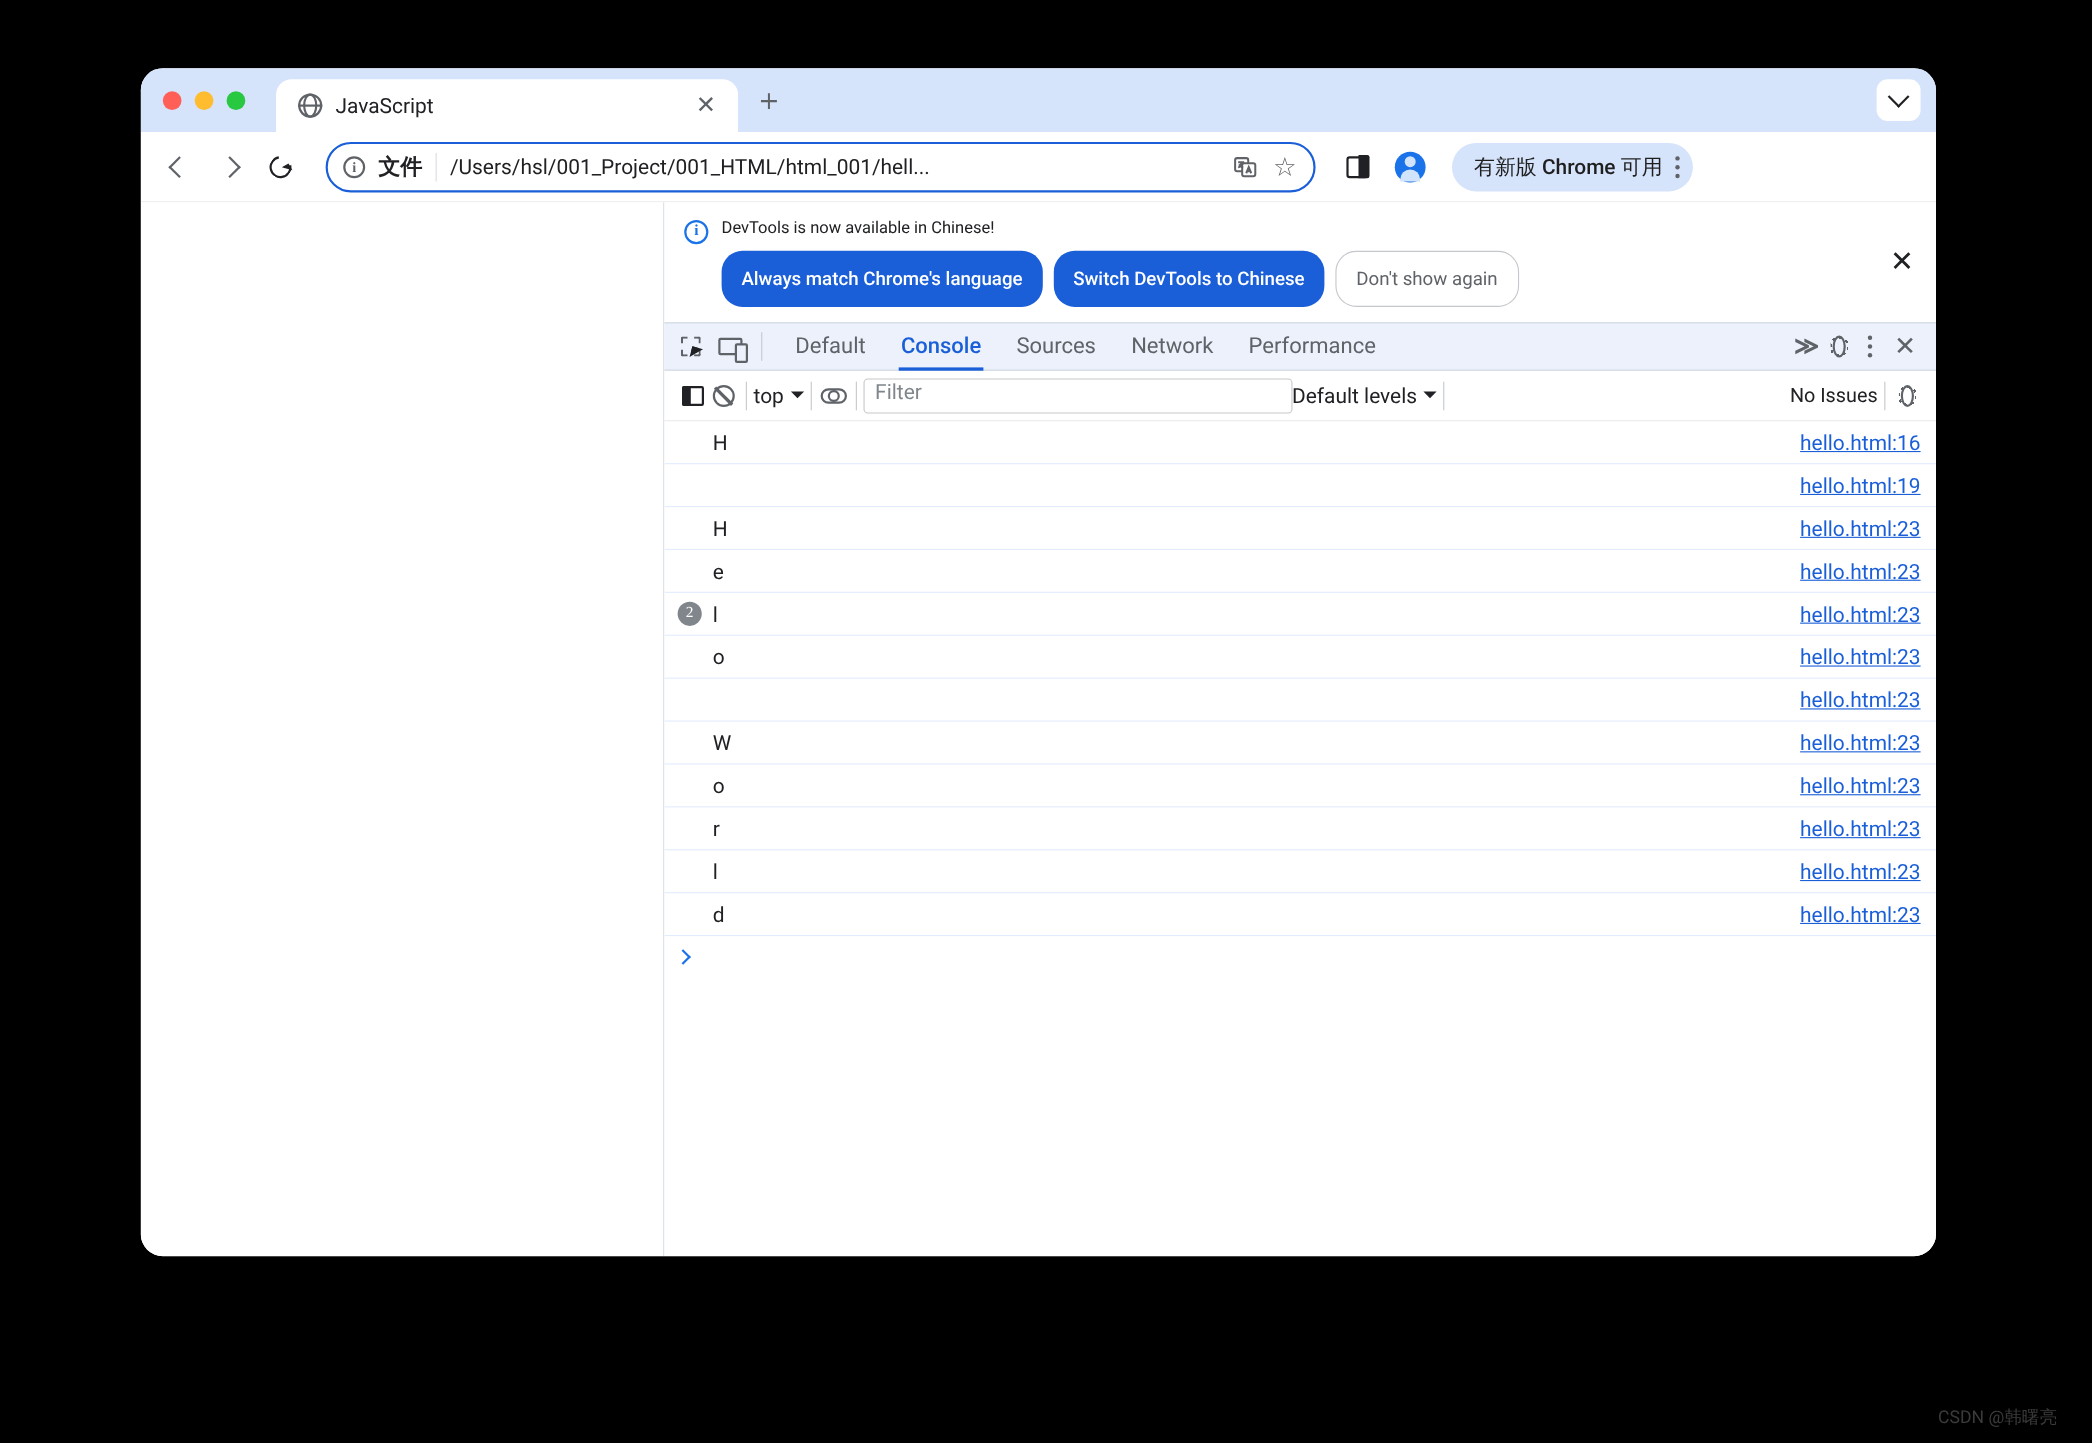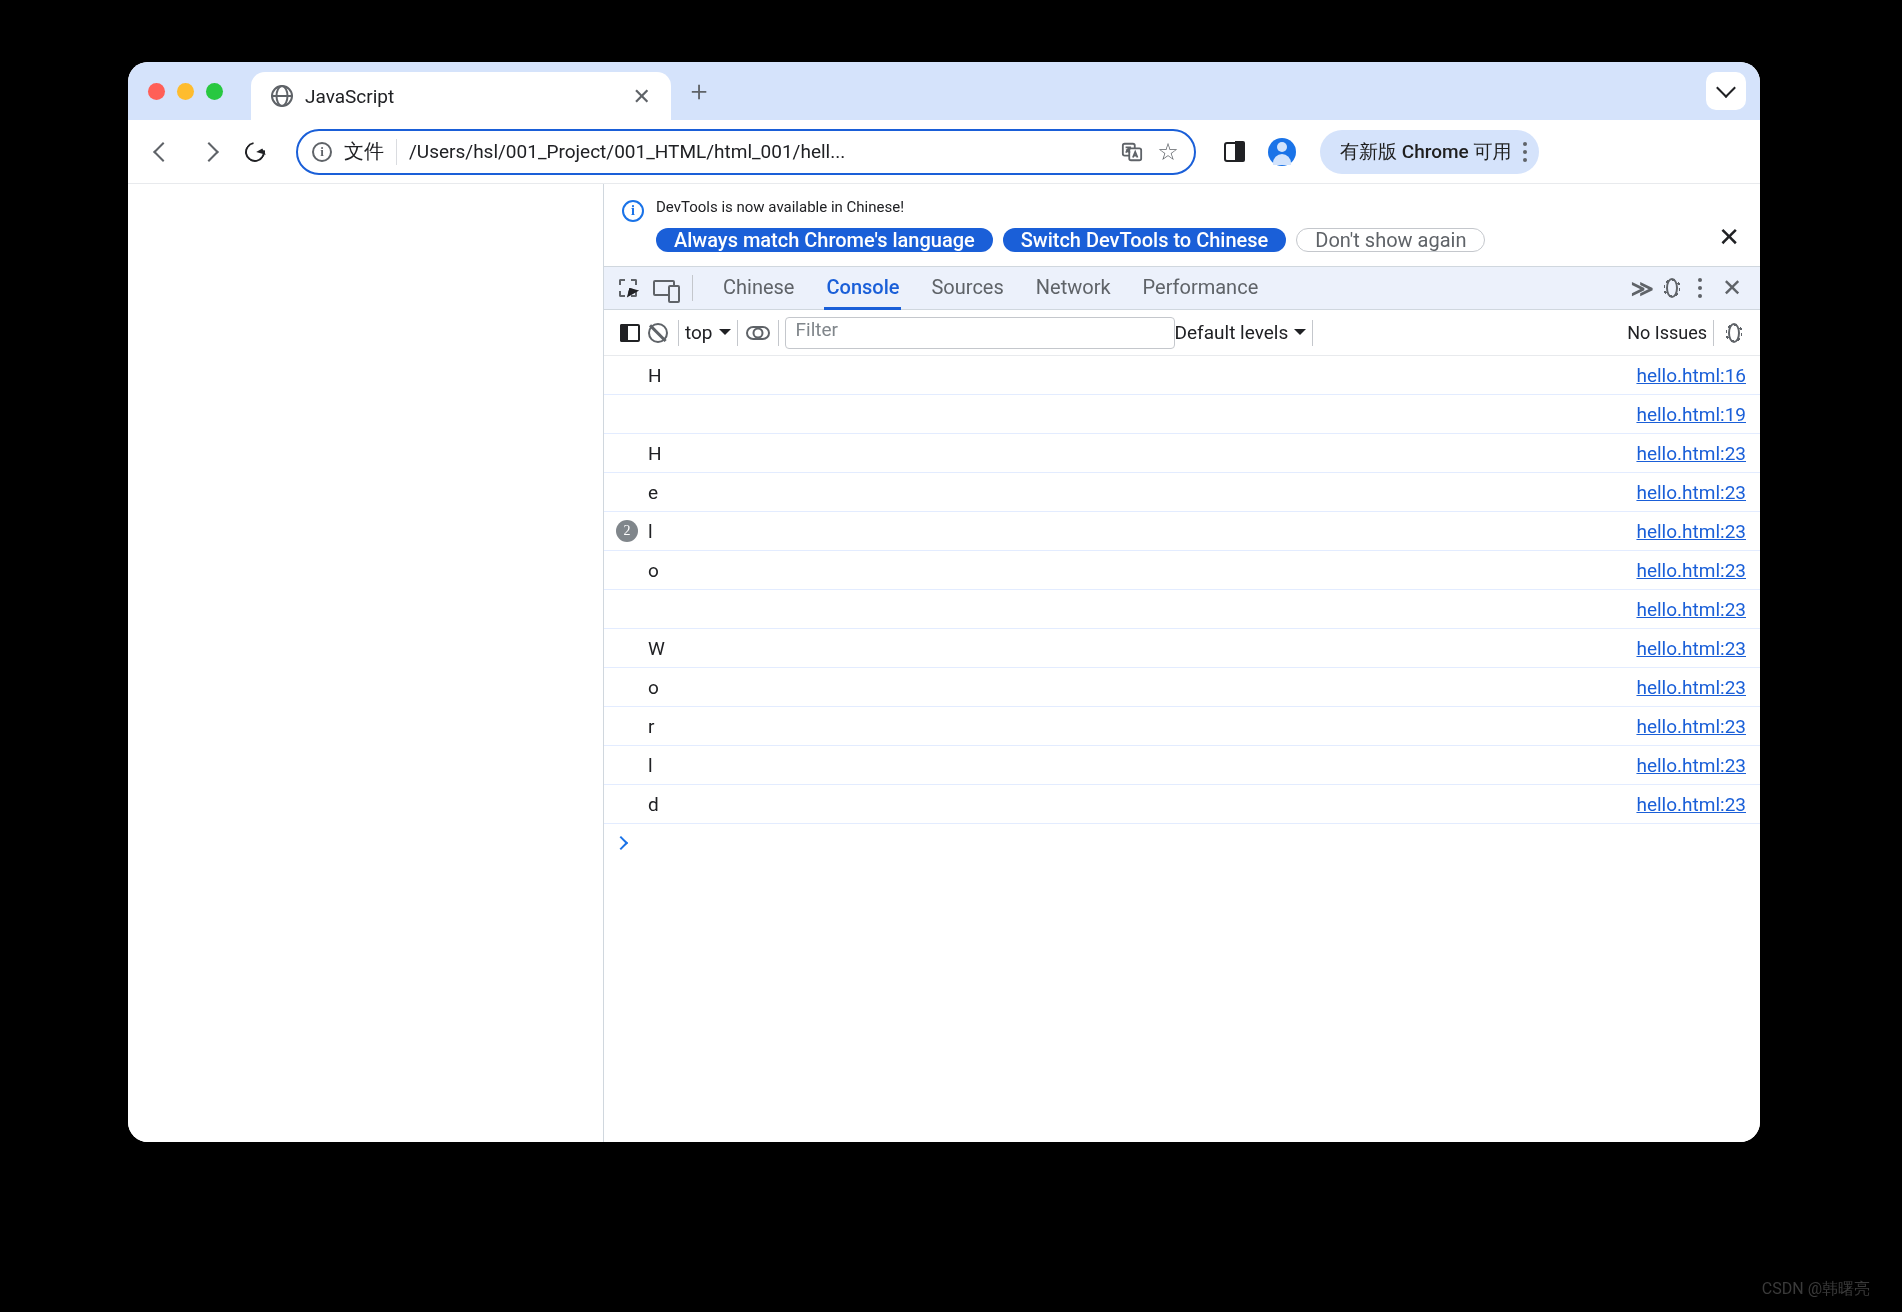--- a/index.html
+++ b/index.html
@@ -22,42 +22,42 @@
 .chev{width:14px;height:14px;border-right:2.5px solid #202124;border-bottom:2.5px solid #202124;transform:rotate(45deg);margin-top:-6px}
 .toolbar{height:64px;background:#fff;display:flex;align-items:center;padding:0 16px;gap:8px;border-bottom:1px solid #e8eaed}
 .navbtn{width:38px;height:38px;display:flex;align-items:center;justify-content:center;color:#5f6368;border-radius:50%}
 .arrow{width:14px;height:14px;border-top:2.5px solid currentColor;border-left:2.5px solid currentColor}
 .arrow.l{transform:rotate(-45deg)}
 .arrow.r{transform:rotate(135deg)}
 .reload{width:20px;height:20px;border:2.5px solid #202124;border-radius:50%;border-top-color:transparent;position:relative;transform:rotate(35deg)}
 .reload::after{content:"";position:absolute;top:-4px;right:-1px;border:5px solid transparent;border-bottom-color:#202124;transform:rotate(-20deg)}
 .omni{flex:0 0 900px;height:46px;border:2.5px solid #1a5fd8;border-radius:23px;display:flex;align-items:center;padding:0 14px;gap:12px;margin-left:14px}
 .info-icn{width:20px;height:20px;border:2px solid #5f6368;border-radius:50%;display:flex;align-items:center;justify-content:center;font-size:13px;font-weight:bold;color:#5f6368;font-family:serif}
-.file-lbl{font-size:20px;color:#202124;font-weight:400}
+.file-lbl{font-size:20px;color:#202124;font-weight:700}
 .divider{width:1px;height:26px;background:#dadce0}
 .path{font-size:19px;color:#202124;flex:1;overflow:hidden;white-space:nowrap}
 .om-icn{width:24px;height:24px;color:#5f6368;display:flex;align-items:center;justify-content:center}
 .star{font-size:24px}
 .sq{width:20px;height:20px;border:2.5px solid #202124;border-radius:3px;position:relative;margin-left:20px}
 .sq::after{content:"";position:absolute;right:-2.5px;top:-2.5px;bottom:-2.5px;width:10px;background:#202124;border-radius:0 2px 2px 0}
 .prof{width:28px;height:28px;background:#1a73e8;border-radius:50%;position:relative;margin-left:16px}
 .prof::before{content:"";position:absolute;left:50%;top:4px;width:10px;height:10px;background:#d2e3fc;border-radius:50%;transform:translateX(-50%)}
 .prof::after{content:"";position:absolute;left:50%;bottom:1px;width:18px;height:11px;background:#d2e3fc;border-radius:10px 10px 0 0;transform:translateX(-50%)}
 .upd-pill{margin-left:16px;height:44px;background:#d5e3fb;border-radius:22px;display:flex;align-items:center;padding:0 12px 0 20px;gap:12px;font-size:19px;color:#1f1f1f;font-weight:500}
 .dots3{display:flex;flex-direction:column;gap:4px}
 .dots3 span{width:4px;height:4px;background:#5f6368;border-radius:50%}
 .content{display:flex;height:calc(100% - 122px)}
 .viewport{width:476px;background:#fff;border-right:1px solid #d0d7de}
 .devtools{flex:1;display:flex;flex-direction:column;background:#fff}
 .dt-banner{padding:14px 18px;display:flex;align-items:flex-start;gap:12px;position:relative}
 .info-c{width:22px;height:22px;border:2px solid #1a73e8;border-radius:50%;display:flex;align-items:center;justify-content:center;color:#1a73e8;font-family:serif;font-weight:bold;font-size:14px;flex-shrink:0;margin-top:2px}
 .banner-body{display:flex;flex-direction:column;gap:12px}
 .banner-msg{font-size:15px;color:#202124}
 .pills{display:flex;gap:10px}
-.pill{height:24px;border-radius:19px;padding:0 18px;display:flex;align-items:center;font-size:20px;cursor:pointer;white-space:nowrap}
+.pill{height:51px;border-radius:19px;padding:0 18px;display:flex;align-items:center;font-size:17px;cursor:pointer;white-space:nowrap}
 .pill.blue{background:#1a5fd8;color:#fff;font-weight:500}
 .pill.ghost{background:#fff;border:1.5px solid #c4c7cc;color:#5f6368}
 .banner-x{position:absolute;right:20px;top:38px;font-size:26px;color:#202124;cursor:pointer;font-weight:300}
 .dt-tabs{height:44px;background:#ecf1fb;display:flex;align-items:center;padding:0 10px;gap:8px;border-top:1px solid #d0d7de;border-bottom:1px solid #d0d7de}
 .dt-tb-icn{width:28px;height:28px;display:flex;align-items:center;justify-content:center;color:#5f6368}
 .inspect{width:18px;height:18px;border:2px dashed #5f6368;border-radius:2px;position:relative}
 .inspect::after{content:"";position:absolute;right:-3px;bottom:-4px;width:0;height:0;border:5px solid transparent;border-top-color:#202124;border-left-color:#202124;transform:rotate(15deg)}
 .devices{width:22px;height:16px;border:2px solid #5f6368;border-radius:2px;position:relative}
 .devices::after{content:"";position:absolute;right:-7px;top:3px;width:8px;height:14px;border:2px solid #5f6368;border-radius:2px;background:#ecf1fb}
 .dt-sep{width:1px;height:26px;background:#c4c7cc;margin:0 6px}
@@ -170,21 +170,21 @@
 
       <div class="dt-tabs">
         <div class="dt-tb-icn">
             <div class="inspect"></div>
           </div>
         <div class="dt-tb-icn">
             <div class="devices"></div>
           </div>
         <div class="dt-sep"></div>
         <div class="tablist">
-          <div class="dt-tab">Chinese</div>
+          <div class="dt-tab">Default</div>
           <div class="dt-tab active">Console</div>
           <div class="dt-tab">Sources</div>
           <div class="dt-tab">Network</div>
           <div class="dt-tab">Performance</div>
         </div>
         <div class="more-chev">≫</div>
         <div class="dt-tb-icn">
             <div class="gear"></div>
           </div>
         <div class="dots3" style="margin:0 4px">

